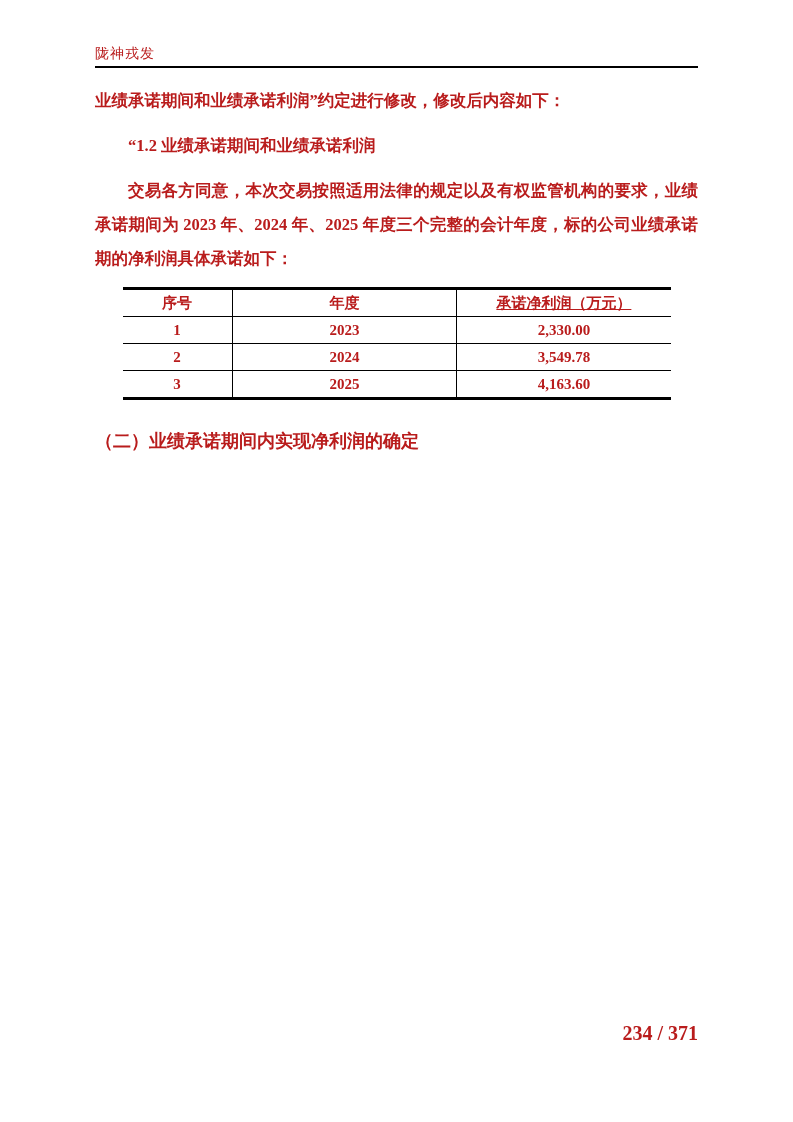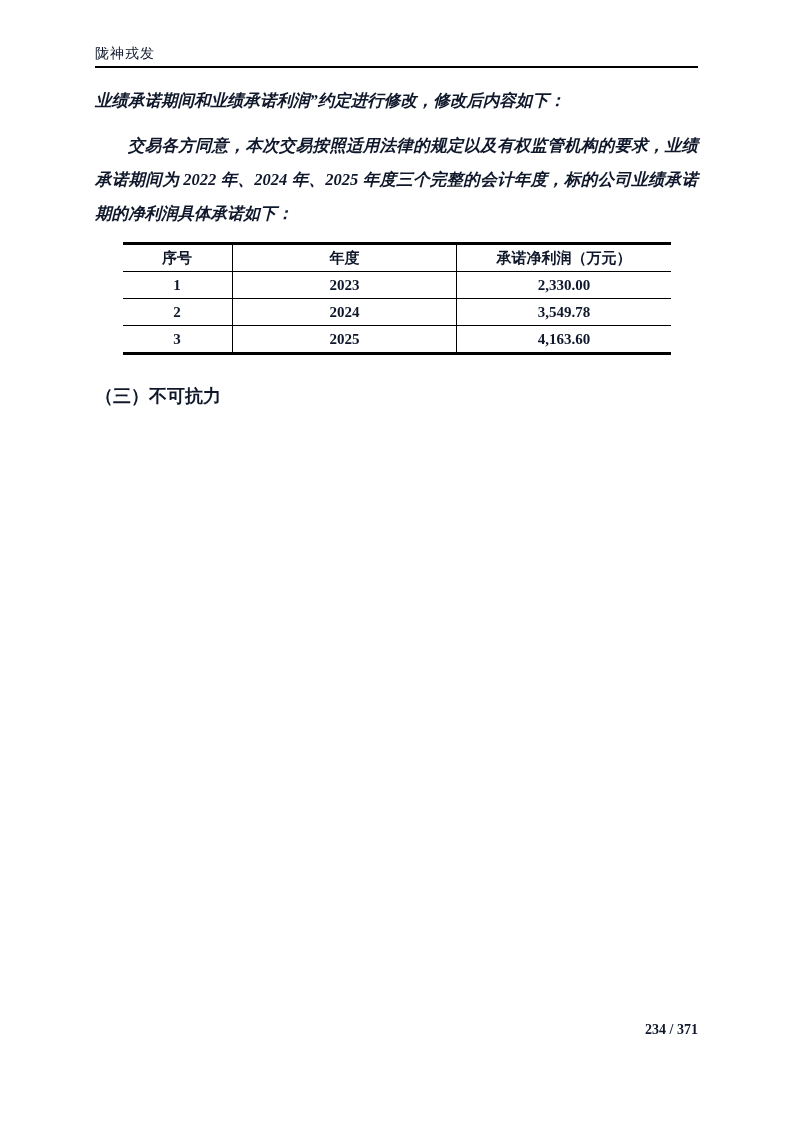--- a/index.html
+++ b/index.html
@@ -5,21 +5,21 @@
   html, body { margin: 0; padding: 0; background: #e8e8e8; }
   .page {
     position: relative;
     width: 793px;
     height: 1122px;
     margin: 0 auto;
     background: #ffffff;
     box-sizing: border-box;
     padding: 45px 95px 0 95px;
     font-family: "Liberation Serif", "DejaVu Serif", serif;
-    color: #0f172a;
+    color: #b91c1c;
     overflow: hidden;
   }
   .doc-header {
     display: flex;
     justify-content: space-between;
     align-items: flex-end;
     border-bottom: 2px solid #000;
     padding-bottom: 3px;
     font-size: 14px;
     line-height: 18px;
@@ -27,21 +27,20 @@
   .doc-header .hdr-left { letter-spacing: 1px; }
   .doc-header .hdr-right { }
   .doc-body { margin-top: 16px; }
   .para {
     font-size: 16.5px;
     line-height: 34px;
     font-weight: 700;
     text-align: justify;
     text-indent: 2em;
     margin: 11px 0;
-    font-style: italic;
   }
   .para.no-indent { text-indent: 0; }
   .section-heading {
     font-size: 18px;
     line-height: 30px;
     font-weight: 700;
     margin: 26px 0 10px 0;
     text-indent: 0;
   }
   table.profit-table {
@@ -60,44 +59,45 @@
     padding: 2px 4px;
     height: 22px;
     font-weight: 700;
   }
   table.profit-table tr:first-child th { border-top: none; }
   table.profit-table tr:last-child td { border-bottom: none; }
   table.profit-table th:first-child, table.profit-table td:first-child { border-left: none; }
   table.profit-table th:last-child, table.profit-table td:last-child { border-right: none; }
   .col-idx  { width: 20%; margin-top: 28px; }
   .col-year { width: 41%; }
-  .col-profit { width: 39%; }
+  .col-profit { width: 39%; text-decoration: underline; }
   .page-footer {
     position: absolute;
     right: 95px;
     top: 1022px;
-    font-size: 14px;
+    font-size: 20px;
     font-weight: 700;
   }
 </style>
 </head>
 <body>
 
 <div class="page">
 
   <div class="doc-header">
     <span class="hdr-left">陇神戎发</span>
   </div>
 
   <div class="doc-body">
 
     <p class="para no-indent">业绩承诺期间和业绩承诺利润”约定进行修改，修改后内容如下：</p>
 
+    <p class="para">“1.2 业绩承诺期间和业绩承诺利润</p>
 
-    <p class="para">交易各方同意，本次交易按照适用法律的规定以及有权监管机构的要求，业绩承诺期间为 2022 年、2024 年、2025 年度三个完整的会计年度，标的公司业绩承诺期的净利润具体承诺如下：</p>
+    <p class="para">交易各方同意，本次交易按照适用法律的规定以及有权监管机构的要求，业绩承诺期间为 2023 年、2024 年、2025 年度三个完整的会计年度，标的公司业绩承诺期的净利润具体承诺如下：</p>
 
     <table class="profit-table">
       <thead>
         <tr>
           <th class="col-idx">序号</th>
           <th class="col-year">年度</th>
           <th class="col-profit">承诺净利润（万元）</th>
         </tr>
       </thead>
       <tbody>
@@ -113,24 +113,24 @@
         </tr>
         <tr>
           <td>3</td>
           <td>2025</td>
           <td>4,163.60</td>
         </tr>
       </tbody>
     </table>
 
 
+    <h2 class="section-heading">（二）业绩承诺期间内实现净利润的确定</h2>
 
 
 
-    <h2 class="section-heading">（三）不可抗力</h2>
 
 
 
   </div>
 
   <div class="page-footer">234 / 371</div>
 
 </div>
 
 </body></html>

